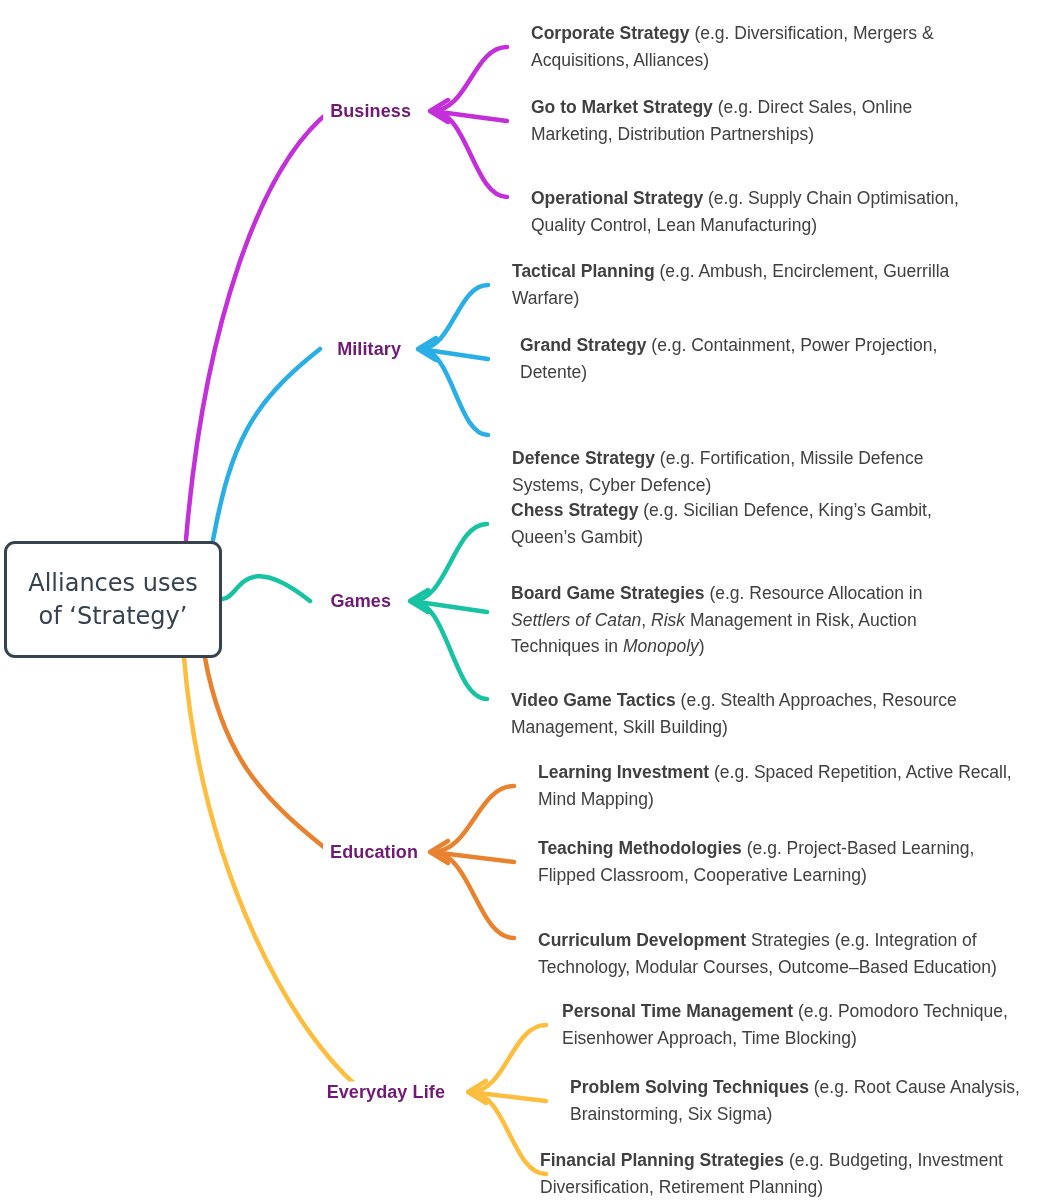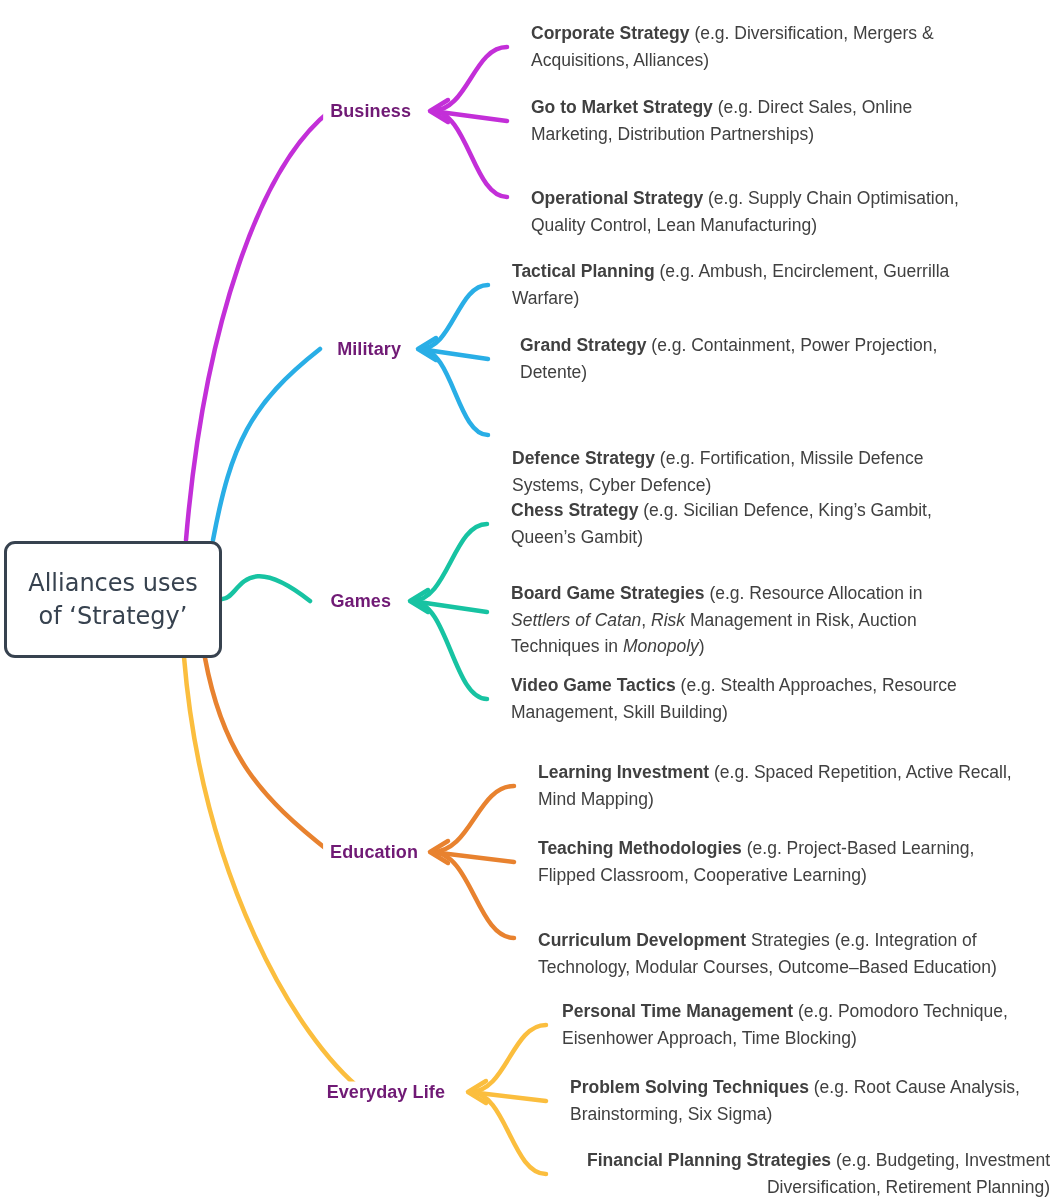--- a/index.html
+++ b/index.html
@@ -108,24 +108,24 @@
       <div class="leaf" style="left: 531px; top: 47px; width: 460px;"><b>Corporate Strategy</b><span> (e.g. Diversification, Mergers &amp; Acquisitions, Alliances)</span></div>
       <div class="leaf" style="left: 531px; top: 121px; width: 460px;"><b>Go to Market Strategy</b><span> (e.g. Direct Sales, Online Marketing, Distribution Partnerships)</span></div>
       <div class="leaf" style="left: 531px; top: 212px; width: 460px;"><b>Operational Strategy</b><span> (e.g. Supply Chain Optimisation, Quality Control, Lean Manufacturing)</span></div>
       <div class="branch-label" style="left: 408px; top: 349px;">Military</div>
       <div class="leaf" style="left: 512px; top: 285px; width: 470px;"><b>Tactical Planning</b><span> (e.g. Ambush, Encirclement, Guerrilla Warfare)</span></div>
       <div class="leaf" style="left: 512px; top: 359px; width: 470px; margin-left: 8px;"><b>Grand Strategy</b><span> (e.g. Containment, Power Projection, Detente)</span></div>
       <div class="leaf" style="left: 512px; top: 435px; width: 470px; margin-top: 37px;"><b>Defence Strategy</b><span> (e.g. Fortification, Missile Defence Systems, Cyber Defence)</span></div>
       <div class="branch-label" style="left: 398px; top: 601px;">Games</div>
       <div class="leaf" style="left: 511px; top: 524px; width: 450px;"><b>Chess Strategy</b><span> (e.g. Sicilian Defence, King’s Gambit, Queen’s Gambit)</span></div>
       <div class="leaf" style="left: 511px; top: 612px; width: 450px; margin-top: 8px;"><b>Board Game Strategies</b> (e.g. Resource Allocation in <i>Settlers of Catan</i>, <i>Risk</i> Management in Risk, Auction Techniques in <i>Monopoly</i>)</div>
-      <div class="leaf" style="left: 511px; top: 699px; width: 450px;"><b>Video Game Tactics</b><span> (e.g. Stealth Approaches, Resource Management, Skill Building)</span></div>
+      <div class="leaf" style="left: 511px; top: 714px; width: 450px;"><b>Video Game Tactics</b><span> (e.g. Stealth Approaches, Resource Management, Skill Building)</span></div>
       <div class="branch-label" style="left: 418px; top: 852px; margin-left: 7px;">Education</div>
       <div class="leaf" style="left: 538px; top: 786px; width: 480px;"><b>Learning Investment</b><span> (e.g. Spaced Repetition, Active Recall, Mind Mapping)</span></div>
       <div class="leaf" style="left: 538px; top: 862px; width: 480px;"><b>Teaching Methodologies</b><span> (e.g. Project-Based Learning, Flipped Classroom, Cooperative Learning)</span></div>
       <div class="leaf" style="left: 538px; top: 938px; width: 480px; margin-top: 16px;"><b>Curriculum Development</b><span> Strategies (e.g. Integration of Technology, Modular Courses, Outcome–Based Education)</span></div>
       <div class="branch-label" style="left: 452px; top: 1092px;">Everyday Life</div>
       <div class="leaf" style="left: 562px; top: 1025px; width: 480px;"><b>Personal Time Management</b><span> (e.g. Pomodoro Technique, Eisenhower Approach, Time Blocking)</span></div>
       <div class="leaf" style="left: 570px; top: 1101px; width: 480px;"><b>Problem Solving Techniques</b><span> (e.g. Root Cause Analysis, Brainstorming, Six Sigma)</span></div>
-      <div class="leaf" style="left: 570px; top: 1174px; width: 480px; text-align: right;"><b>Financial Planning Strategies</b><span> (e.g. Budgeting, Investment Diversification, Retirement Planning)</span></div>
+      <div class="leaf" style="left: 540px; top: 1174px; width: 480px;"><b>Financial Planning Strategies</b><span> (e.g. Budgeting, Investment Diversification, Retirement Planning)</span></div>
     </div>
 
 </div>
 
 </body></html>

